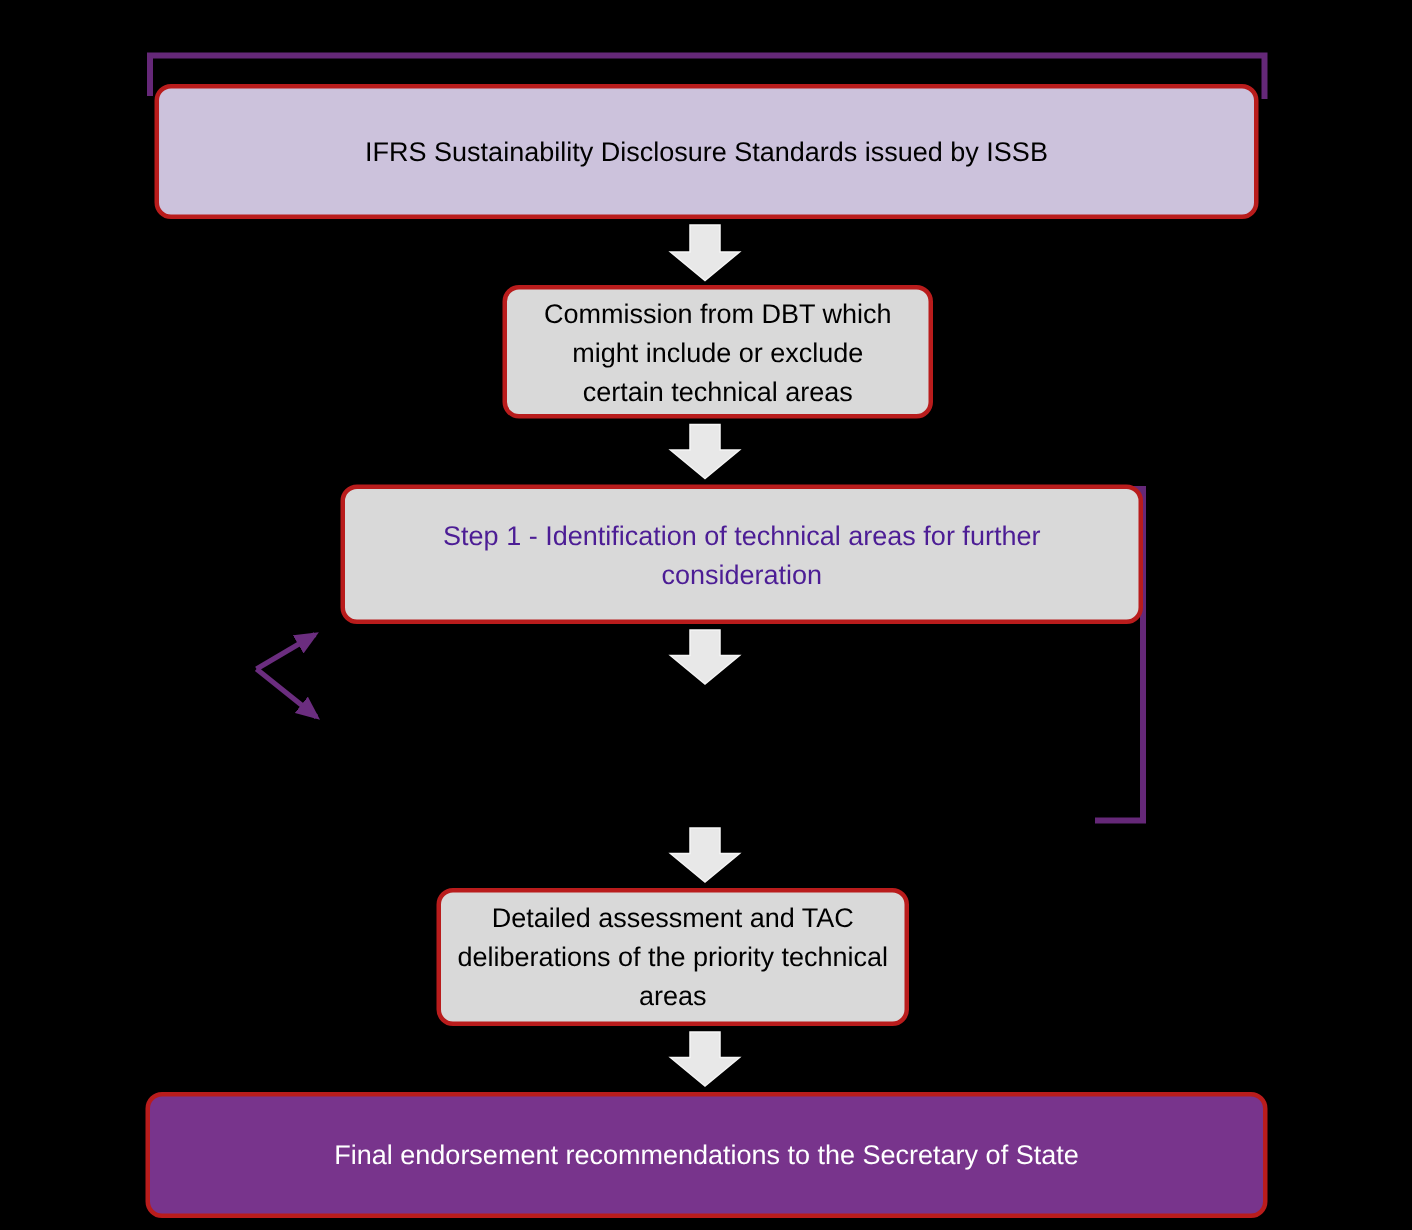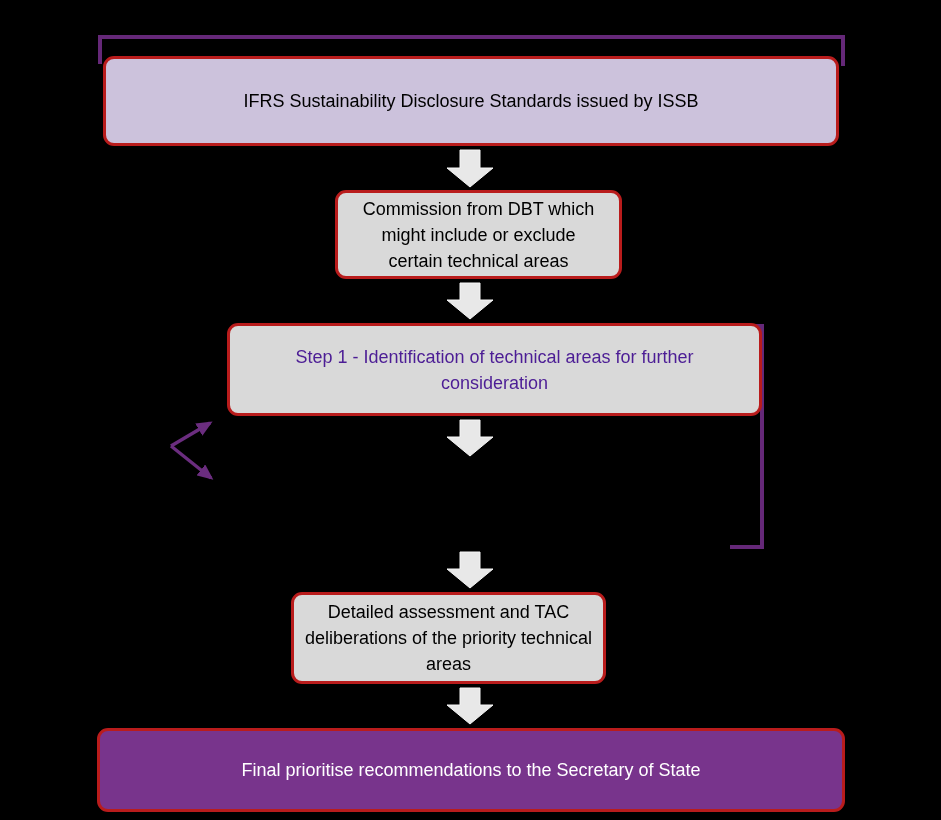--- a/index.html
+++ b/index.html
@@ -97,16 +97,16 @@
   </div>
 
 
   <div class="box" style="left: 291px; top: 592px; width: 315px; height: 92px; background: rgb(217, 217, 217); color: rgb(0, 0, 0);">
     <span>Detailed assessment and TAC
 deliberations of the priority technical
 areas</span>
   </div>
 
   <div class="box" style="left: 97px; top: 728px; width: 748px; height: 84px; background: rgb(120, 52, 140); color: rgb(255, 255, 255);">
-    <span>Final prioritise recommendations to the Secretary of State</span>
+    <span>Final endorsement recommendations to the Secretary of State</span>
   </div>
 
 </div>
 
 </body></html>

